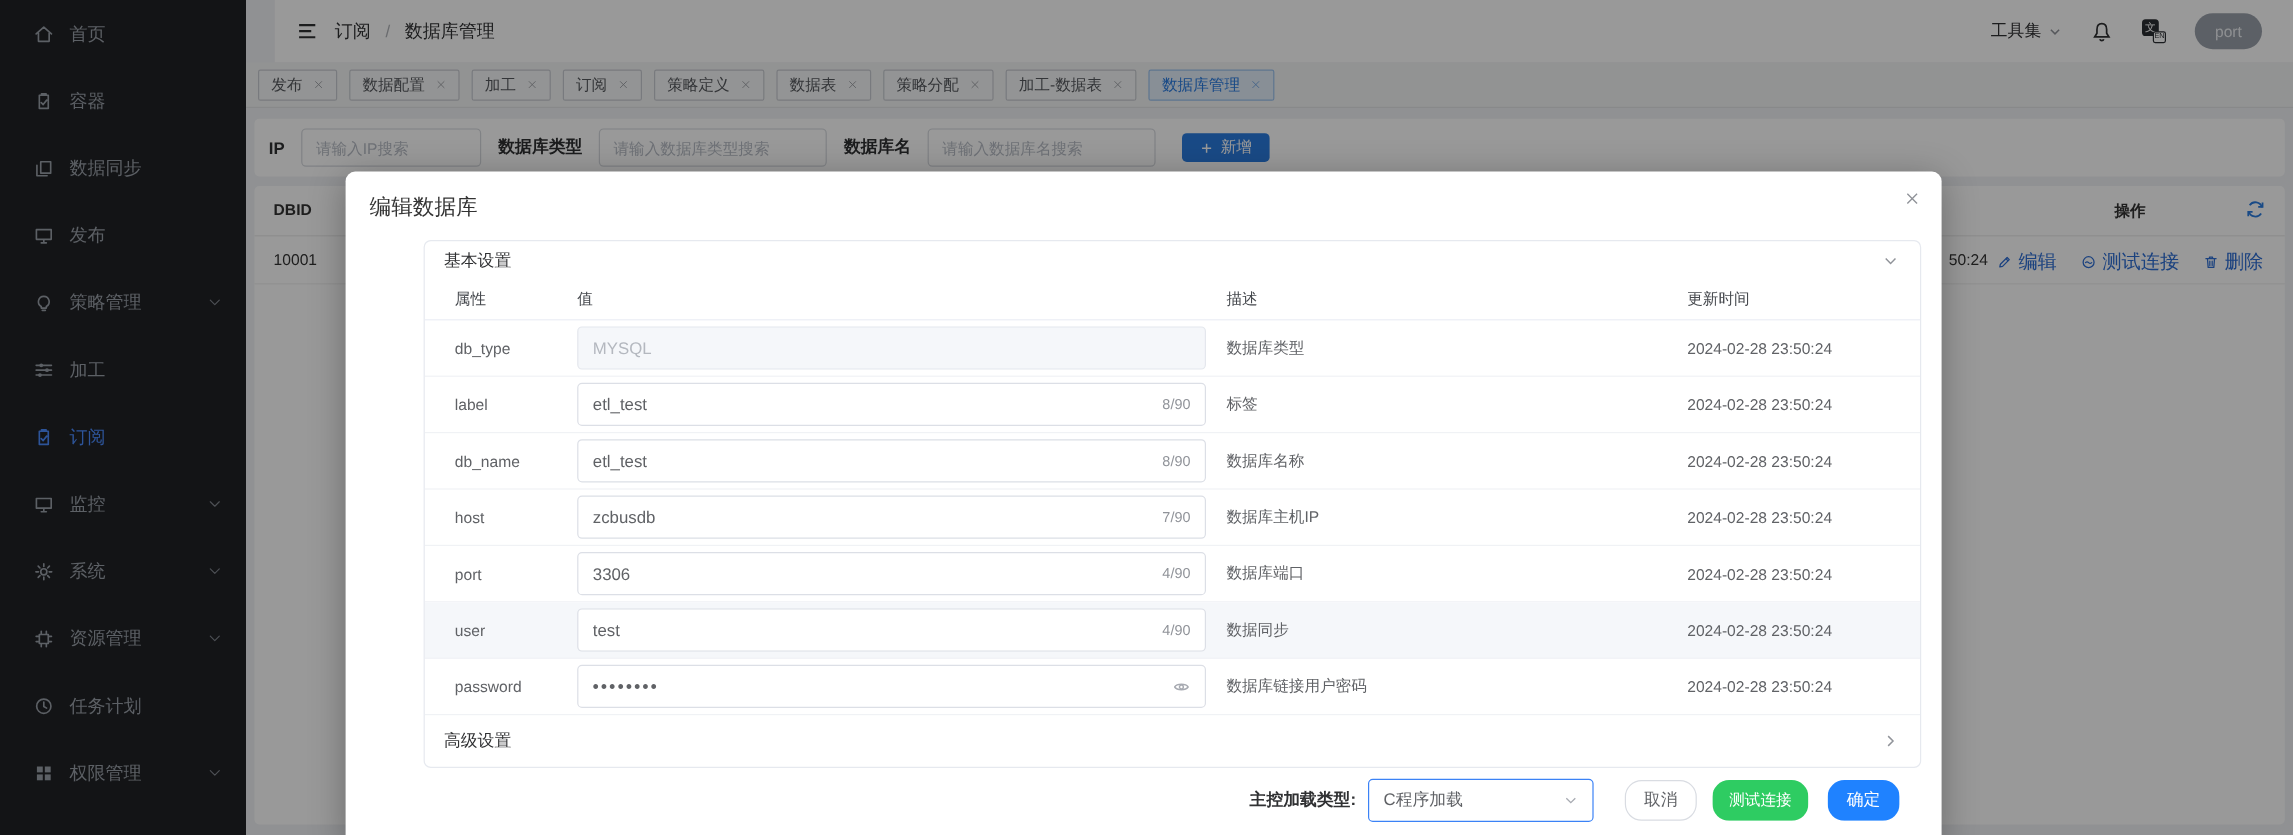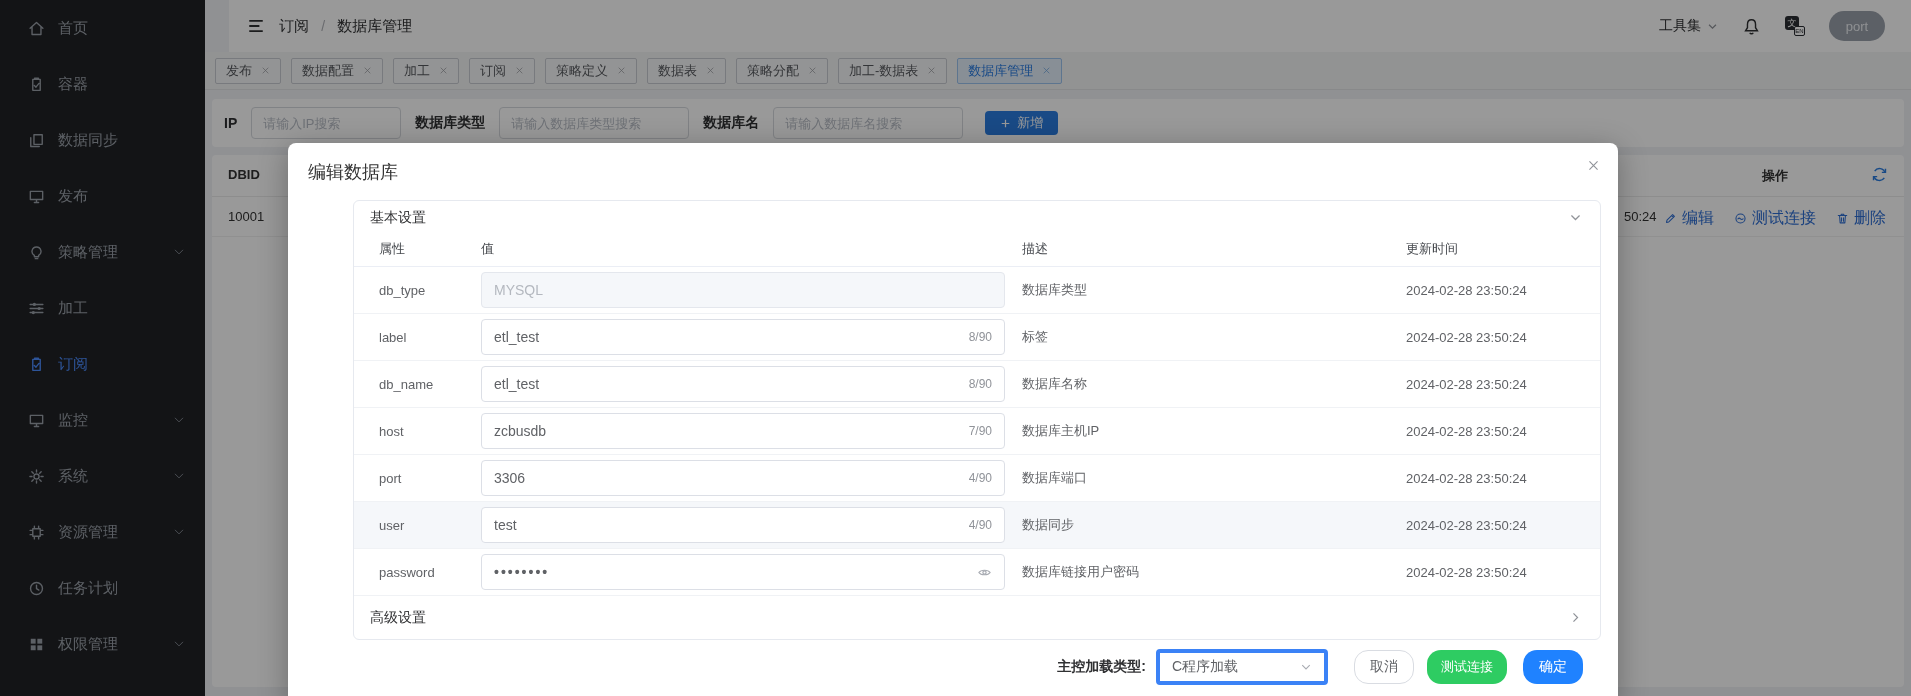--- a/index.html
+++ b/index.html
@@ -91,21 +91,21 @@
               display:flex; align-items:center; padding:0 12px; font-size:14px; color:#606266; }
   .inputbox .counter { margin-left:auto; color:#909399; font-size:12px; }
   .inputbox .eye { margin-left:auto; color:#a8abb2; cursor:pointer; } .inputbox .eye svg { width:15px; height:15px; }
   .inputbox.disabled { background:#f5f7fa; border-color:#e4e7ed; color:#b4b8bf; }
   .pwd-val { letter-spacing:2px; font-weight:bold; }
   .card-foot { height:43px; display:flex; align-items:center; padding:0 16px; font-size:14px; color:#303133; position:relative; }
   .card-foot .chev { position:absolute; right:18px; top:15px; color:#909399; cursor:pointer; }
 
   .modal-footer { position:absolute; right:35px; top:506px; display:flex; align-items:center; }
   .lt-label { font-size:14px; font-weight:bold; color:#303133; margin-right:10px; }
-  .select { width:172px; height:36px; border:4px solid #3b82f6; border-radius:4px; display:flex; align-items:center;
+  .select { width:188px; height:36px; border:1px solid #3b82f6; border-radius:4px; display:flex; align-items:center;
             padding:0 12px; font-size:14px; color:#606266; cursor:pointer; }
   .select .chev { margin-left:auto; color:#a8abb2; } .select .chev svg { width:12px; height:12px; }
   .btn { height:34px; border-radius:14px; font-size:14px; font-family:inherit; cursor:pointer; border:1px solid transparent; }
   .btn-cancel { background:#fff; border-color:#d9dce2; color:#606266; padding:0 15px; margin-left:26px; }
   .btn-test { background:#2ecc62; color:#fff; padding:0 13px; margin-left:13px; font-size:13px; }
   .btn-ok { background:#1f82ff; color:#fff; padding:0 15px; margin-left:16px; }
 </style>
 </head>
 <body>
 

